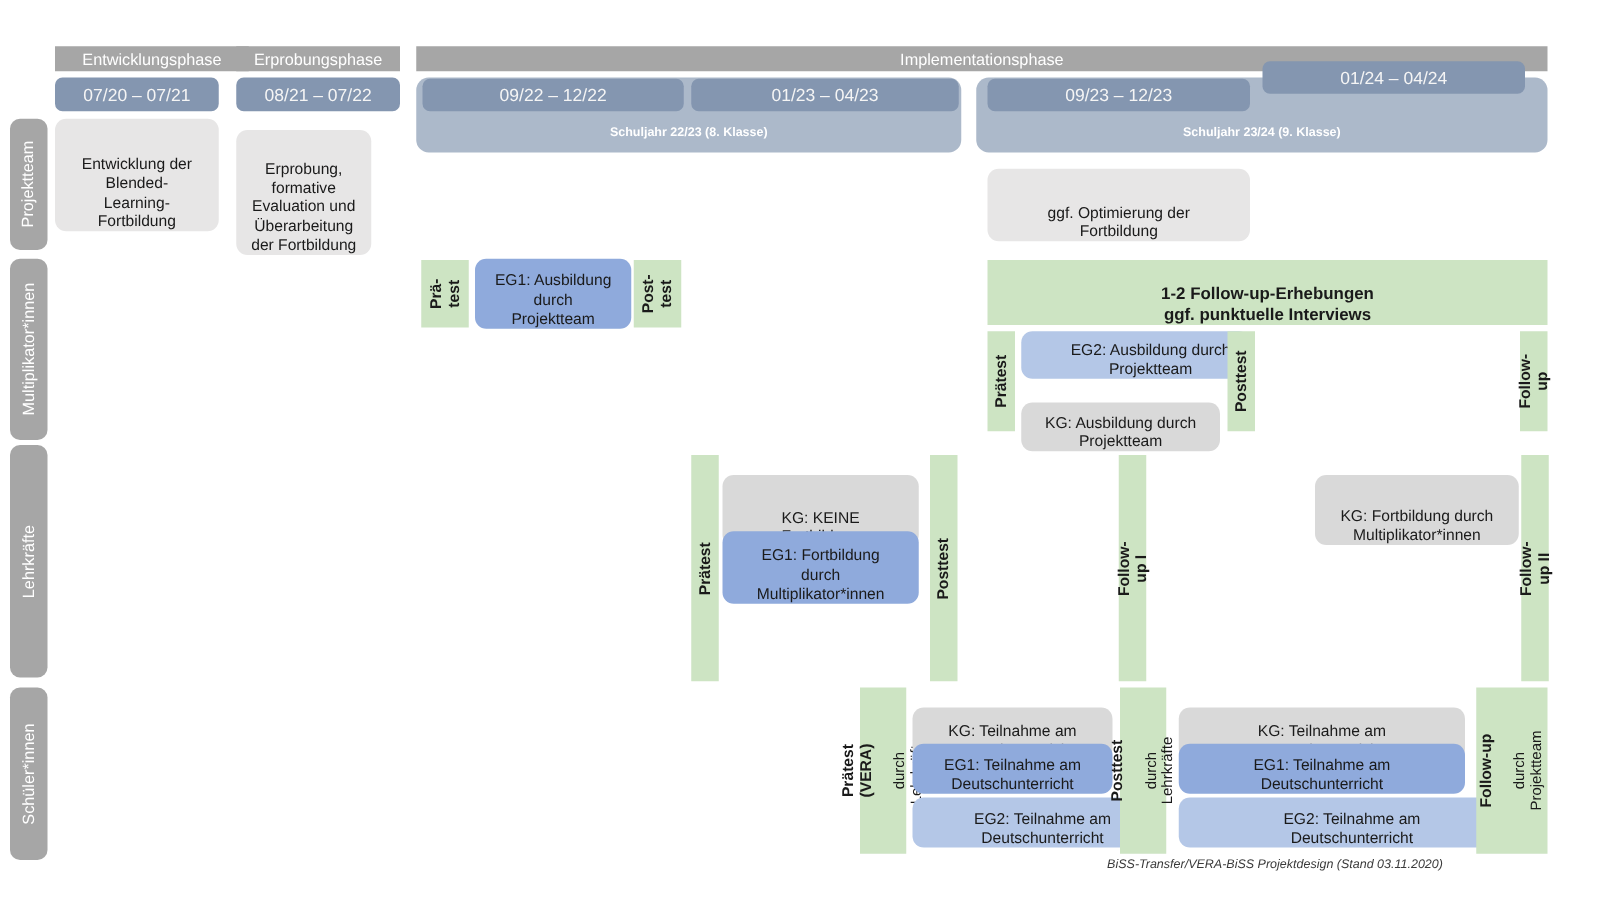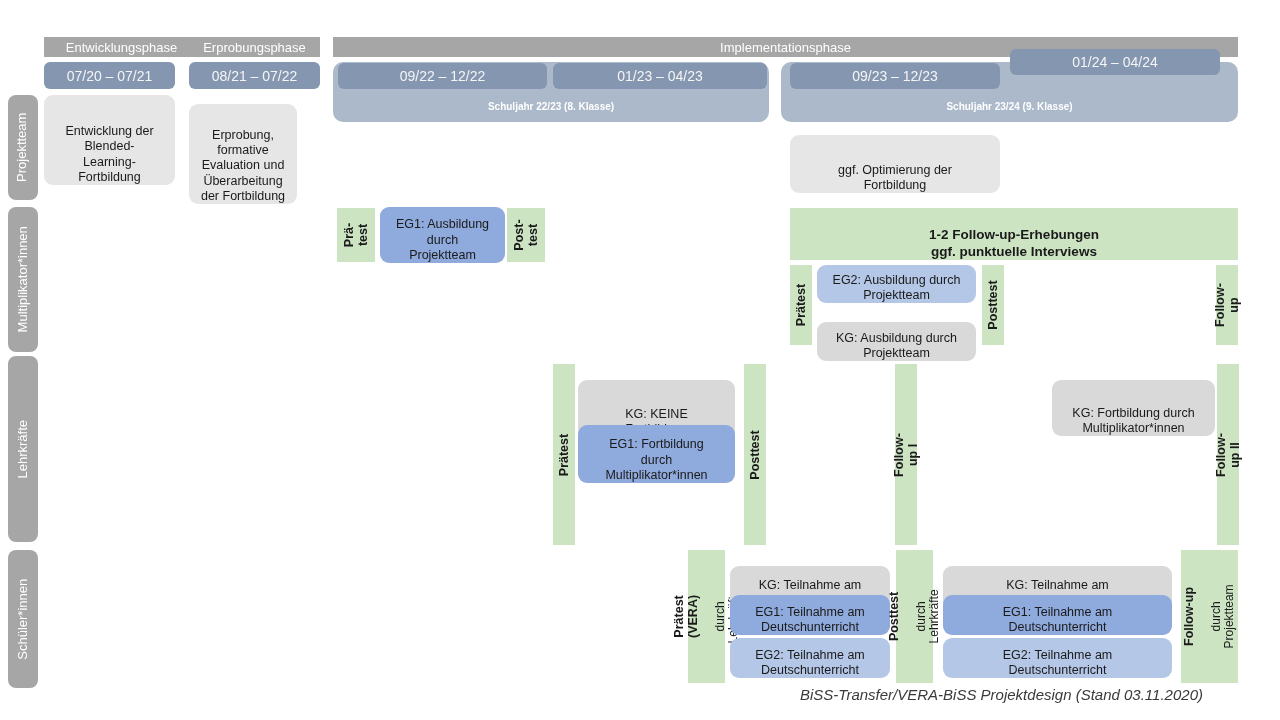--- a/index.html
+++ b/index.html
@@ -12,28 +12,28 @@
   .bandlabel{color:#ffffff;font-weight:bold;font-size:10px;display:flex;align-items:center;justify-content:center;}
   .rowbar{background:#a6a6a6;border-radius:8px;}
   .rowtext{color:#ffffff;font-size:13px;}
   .box{display:flex;align-items:flex-end;justify-content:center;text-align:center;
        font-size:12.5px;line-height:1.22;color:#1a1a1a;border-radius:9px;}
   .sq{border-radius:0;}
   .ml{white-space:pre-line;}
   .lgray{background:#e7e6e6;}
   .gray{background:#d9d9d9;margin-top:16px;}
   .blue1{background:#8faadc;}
-  .blue2{background:#b4c7e7;}
+  .blue2{background:#b4c7e7;padding-left:24px;}
   .green{background:#cde4c3;}
   .bold{font-weight:bold;}
   .vc{position:absolute;inset:0;display:flex;align-items:center;justify-content:center;}
   .rot{transform:rotate(-90deg);text-align:center;white-space:pre-line;width:max-content;line-height:1.12;}
   .gl{font-weight:bold;font-size:12.5px;color:#1a1a1a;display:block;white-space:pre-line;}
   .gsub{font-weight:normal;font-size:12px;color:#1a1a1a;display:block;white-space:pre-line;}
-  .cap{font-style:italic;font-size:15px;color:#3a3a3a;text-align:left;}
+  .cap{font-style:italic;font-size:10px;color:#3a3a3a;text-align:center;}
 </style>
 </head>
 <body>
 
 <div id="slide">
 
   <div class="abs phase" style="left:44px;top:37px;width:155px;height:20px">
     <span>Entwicklungsphase</span>
   </div>
   <div class="abs phase" style="left:189px;top:37px;width:131px;height:20px">

